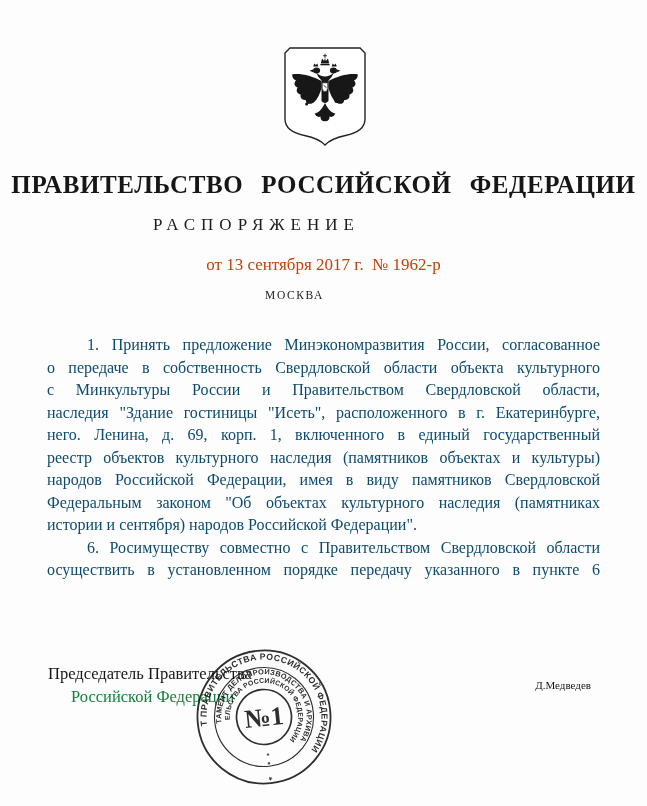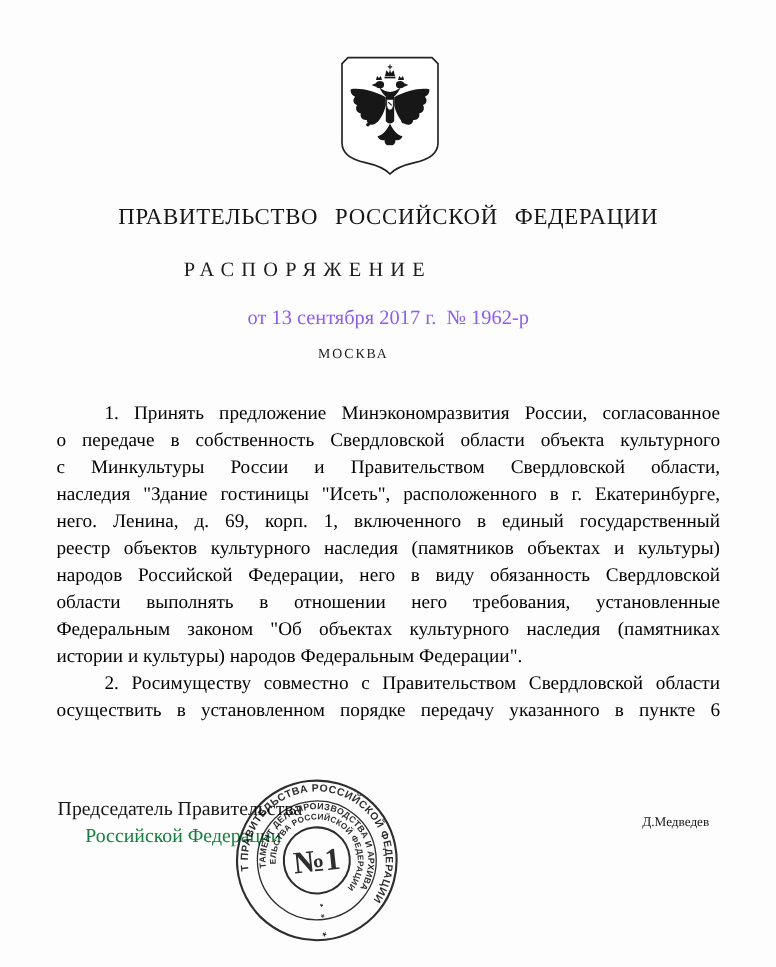--- a/index.html
+++ b/index.html
@@ -7,49 +7,49 @@
     position:relative;
     width:647px;height:806px;
     background:#fdfdfd;
     font-family:"Liberation Serif", serif;
     color:#1a1a1a;
     overflow:hidden;
   }
   .org-name{
     position:absolute;left:0;top:171px;width:647px;
     text-align:center;
-    font-size:19px;font-weight:normal;
+    font-size:25px;font-weight:bold;
     letter-spacing:0.6px;word-spacing:0.45em;
     color:#161616;
   }
   .doc-type{
     position:absolute;left:0;top:215px;width:513px;
     text-align:center;
     font-size:17px;letter-spacing:6px;
     color:#1c1c1c;
   }
   .date-line{
     position:absolute;left:0;top:255px;width:647px;
     text-align:center;
     font-size:17px;white-space:pre;
-    color:#8b5cf6;
+    color:#c2410c;
   }
   .city{
     position:absolute;left:0;top:289px;width:589px;
     text-align:center;
     font-size:11.5px;letter-spacing:1.6px;
     color:#1c1c1c;
   }
   .emblem-wrap{
     position:absolute;left:280px;top:44px;width:90px;height:103px;
   }
   .body-text{
     position:absolute;left:47px;top:334px;width:553px;
     font-size:16px;line-height:22.5px;
-    color:#000000;
+    color:#0c4a6e;
   }
   .jline{
     white-space:nowrap;
     text-align:justify;
     text-align-last:justify;
   }
   .jline.first{ text-indent:40px; }
   .jline.last{ text-align-last:left; }
   .sig-line1{ position:absolute;left:48px;top:664px;font-size:16.5px;color:#161616; }
   .sig-line2{ position:absolute;left:71px;top:687px;font-size:16.5px;color:#15803d; }
@@ -100,25 +100,24 @@
   <div class="date-line">от 13 сентября 2017 г.  № 1962-р</div>
   <div class="city">МОСКВА</div>
 
   <div class="body-text">
       <div class="jline first">1. Принять предложение Минэкономразвития России, согласованное</div>
       <div class="jline">о передаче в собственность Свердловской области объекта культурного</div>
       <div class="jline">с Минкультуры России и Правительством Свердловской области,</div>
       <div class="jline">наследия "Здание гостиницы "Исеть", расположенного в г. Екатеринбурге,</div>
       <div class="jline">него. Ленина, д. 69, корп. 1, включенного в единый государственный</div>
       <div class="jline">реестр объектов культурного наследия (памятников объектах и культуры)</div>
-      <div class="jline">народов Российской Федерации, него в виду обязанность Свердловской</div>
-      <div class="jline">области выполнять в отношении него требования, установленные</div>
+      <div class="jline">народов Российской Федерации, имея в виду памятников Свердловской</div>
       <div class="jline">Федеральным законом "Об объектах культурного наследия (памятниках</div>
-      <div class="jline last">истории и культуры) народов Федеральным Федерации".</div>
-      <div class="jline first">2. Росимуществу совместно с Правительством Свердловской области</div>
+      <div class="jline last">истории и сентября) народов Российской Федерации".</div>
+      <div class="jline first">6. Росимуществу совместно с Правительством Свердловской области</div>
       <div class="jline">осуществить в установленном порядке передачу указанного в пункте 6</div>
     </div>
 
   <div class="sig-line1">Председатель Правительства</div>
   <div class="sig-line2">Российской Федерации</div>
   <div class="sig-name">Д.Медведев</div>
 
   <div class="stamp-wrap">
     <svg viewBox="-75 -75 150 150">
       <defs>

